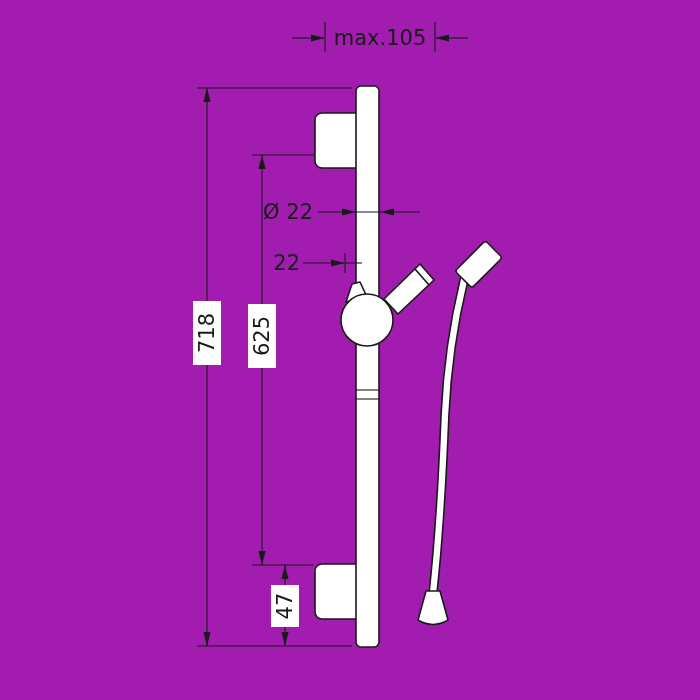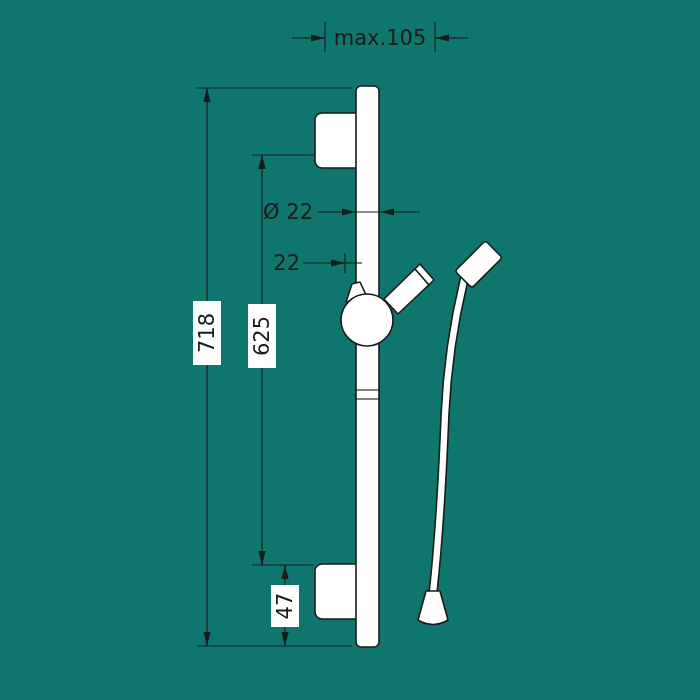--- a/index.html
+++ b/index.html
@@ -1,16 +1,16 @@
 <!DOCTYPE html>
 <html><head>
 <meta charset="utf-8">
 <style>
   html,body{margin:0;padding:0;background:#ffffff;width:700px;height:700px;overflow:hidden;}
-  .stage{width:700px;height:700px;background:#0f766e;}
+  .stage{width:700px;height:700px;background:#a21caf;}
   text{font-family:"DejaVu Sans","Liberation Sans",sans-serif;font-size:21px;fill:#1a1a1a;}
   .obj{stroke:#1a1a1a;stroke-width:1.6;fill:#ffffff;stroke-linejoin:round;}
   .objline{stroke:#1a1a1a;stroke-width:1.6;fill:none;stroke-linecap:round;}
   .dim{stroke:#1a1a1a;stroke-width:1.1;fill:none;}
   .arr{fill:#1a1a1a;stroke:none;}
   .mask{fill:#ffffff;stroke:none;}
   .hose-outer{stroke:#1a1a1a;stroke-width:9.5;fill:none;stroke-linecap:round;}
   .hose-inner{stroke:#ffffff;stroke-width:6.3;fill:none;stroke-linecap:round;}
 </style>
 </head>

